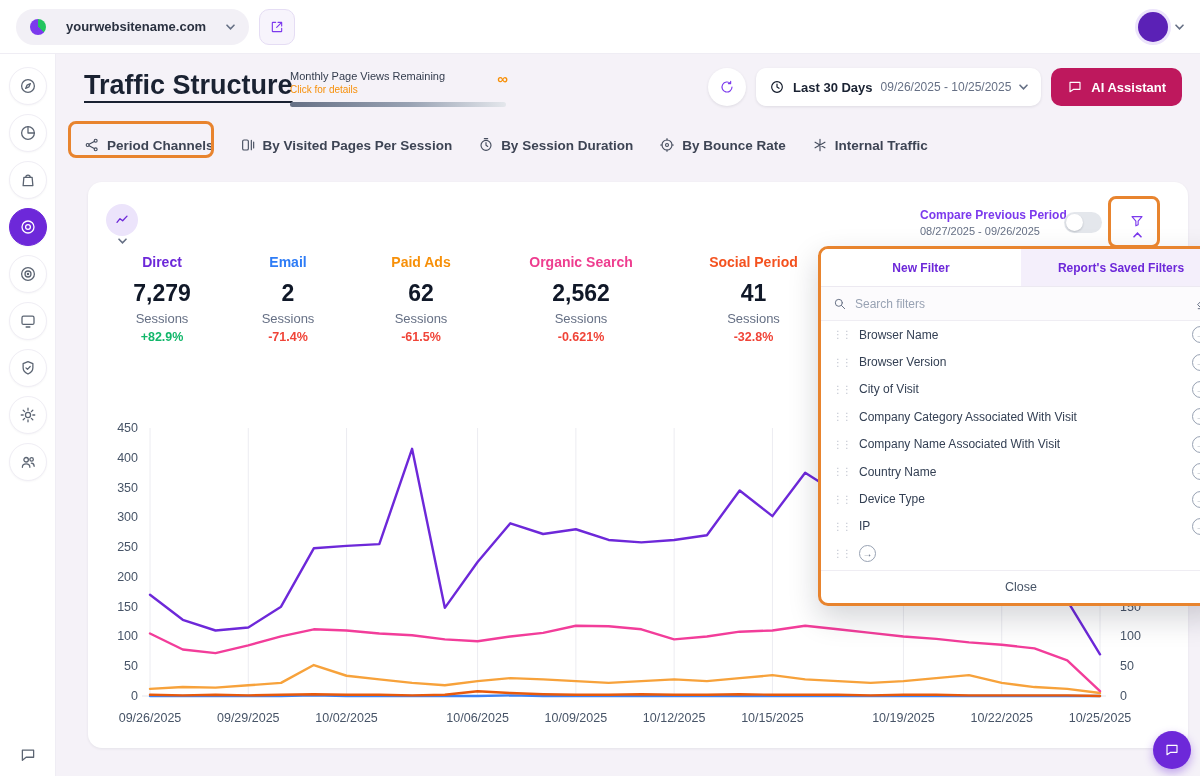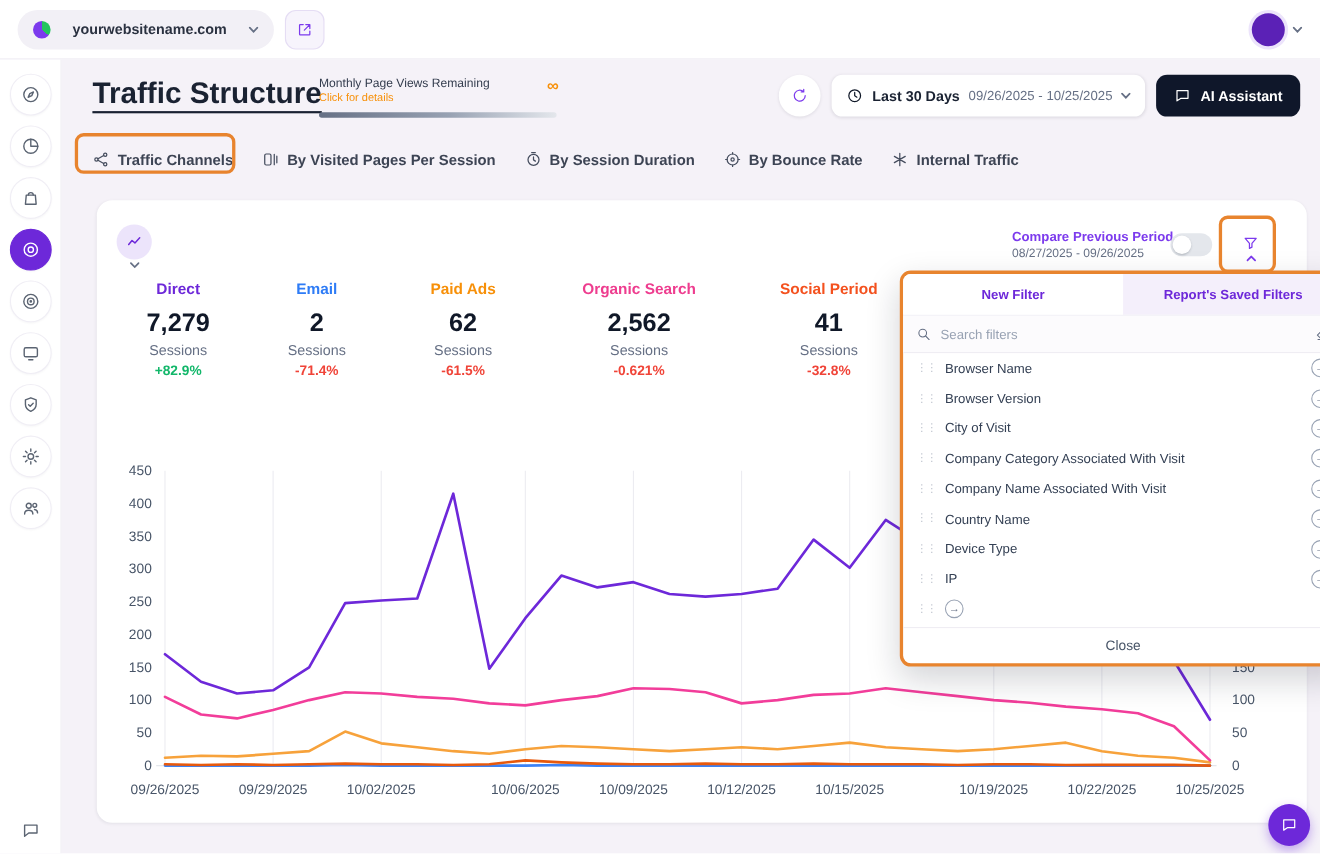--- a/index.html
+++ b/index.html
@@ -31,21 +31,21 @@
   .quota { position:absolute; left:234px; top:16px; width:216px; }
   .q-title { font-size:11px; font-weight:400; color:#333c4d; }
   .q-link { font-size:10px; color:#f79009; margin-top:2px; cursor:pointer; }
   .q-bar { margin-top:7px; height:5px; border-radius:3px; background:linear-gradient(90deg,#667085,#98a2b3 55%,#e4e7ec); }
   .q-inf { position:absolute; right:-2px; top:0; color:#f79009; font-weight:700; font-size:15px; }
   .hdr-controls { position:absolute; right:18px; top:14px; display:flex; gap:10px; align-items:center; }
   .refresh-btn { width:38px; height:38px; border-radius:50%; background:#fff; box-shadow:0 1px 3px rgba(16,24,40,.1); border:none; display:flex; align-items:center; justify-content:center; cursor:pointer; }
   .period-pill { height:38px; background:#fff; border-radius:10px; box-shadow:0 1px 3px rgba(16,24,40,.1); display:flex; align-items:center; gap:8px; padding:0 13px; cursor:pointer; }
   .period-label { font-size:13px; font-weight:700; color:#1a2232; }
   .period-range { font-size:12px; color:#667085; }
-  .ai-btn { height:38px; background:#0f172a; border:none; border-radius:10px; color:#fff; display:flex; align-items:center; gap:8px; padding:0 16px; font-size:13px; font-weight:700; cursor:pointer; font-family:inherit; }
+  .ai-btn { height:38px; background:#be185d; border:none; border-radius:10px; color:#fff; display:flex; align-items:center; gap:8px; padding:0 16px; font-size:13px; font-weight:700; cursor:pointer; font-family:inherit; }
 
   .tabs { position:absolute; left:28px; top:76px; display:flex; gap:26px; align-items:center; height:30px; }
   .tab { display:flex; gap:7px; align-items:center; font-size:13.5px; color:#3d4454; font-weight:600; cursor:pointer; white-space:nowrap; }
 
   
   .card { position:absolute; left:32px; top:128px; width:1100px; height:566px; background:#fff; border-radius:14px; box-shadow:0 1px 3px rgba(16,24,40,.07); }
   .rh-icon { position:absolute; left:18px; top:22px; width:32px; height:32px; border-radius:50%; background:#ece4fb; display:flex; align-items:center; justify-content:center; cursor:pointer; }
   .rh-chev { position:absolute; left:30px; top:56px; }
   .report-title { position:absolute; left:60px; top:32px; font-size:15px; font-weight:700; color:#101828; text-decoration:underline; text-underline-offset:5px; text-decoration-thickness:1px; }
   .compare { position:absolute; left:832px; top:26px; }
@@ -218,21 +218,21 @@
     </div>
 
     <div class="tabs">
       <div class="tab">
         <svg class="i16" viewBox="0 0 24 24">
             <circle cx="5.5" cy="12" r="2.2"></circle>
             <circle cx="17.5" cy="5.5" r="2.2"></circle>
             <circle cx="17.5" cy="18.5" r="2.2"></circle>
             <path d="M7.6 11l7.8-4.4M7.6 13l7.8 4.4"></path>
           </svg>
-        <span>Traffic Channels</span>
+        <span>Period Channels</span>
       </div>
       <div class="tab">
         <svg class="i16" viewBox="0 0 24 24">
             <rect x="4" y="4.5" width="8.5" height="15" rx="2"></rect>
             <path d="M17 5v14M20.5 7.5v9"></path>
           </svg>
         <span>By Visited Pages Per Session</span>
       </div>
       <div class="tab">
         <svg class="i16" viewBox="0 0 24 24">

